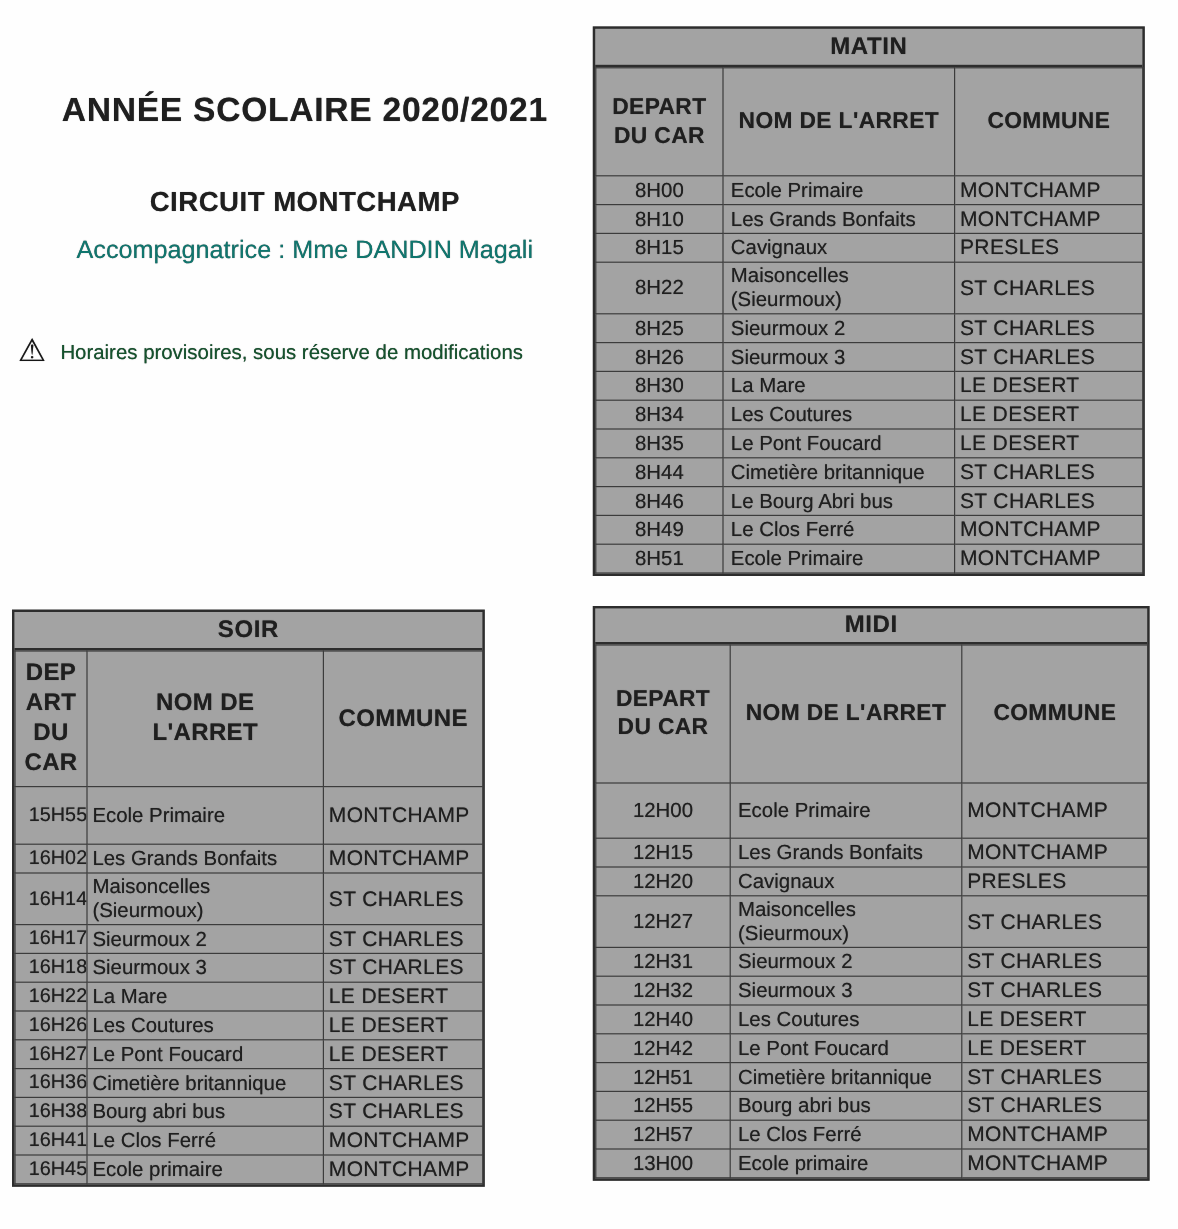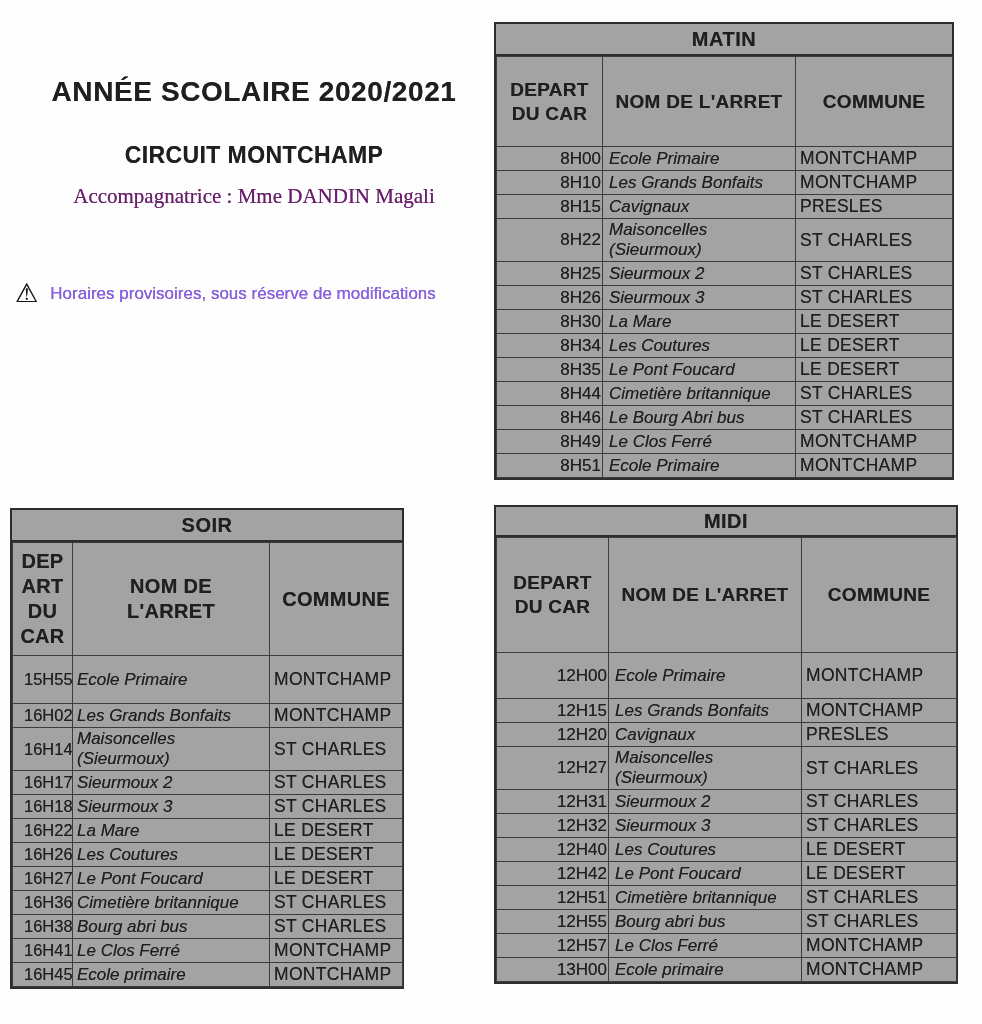--- a/index.html
+++ b/index.html
@@ -6,45 +6,45 @@
   body{
     width:982px;height:1024px;position:relative;background:#ffffff;
     font-family:"Liberation Sans",sans-serif;color:#1f1f1f;overflow:hidden;
   }
   .page{position:absolute;inset:0;background:#fefefe;}
   .scan-text{text-shadow:0 0 .6px rgba(40,40,40,.75);}
 
   
   .hdr{position:absolute;left:30px;top:76px;width:448px;text-align:center;}
   .hdr .title{font-size:28px;font-weight:bold;letter-spacing:.6px;white-space:nowrap;}
-  .hdr .circuit{font-size:23px;font-weight:bold;margin-top:34px;letter-spacing:.4px;}
-  .hdr .acc{font-size:21px;margin-top:15px;color:#701a75;font-family:Liberation Serif, serif;}
+  .hdr .circuit{font-size:23px;font-weight:bold;margin-top:47px;letter-spacing:.4px;}
+  .hdr .acc{font-size:21px;margin-top:15px;color:#0f766e;}
 
   .notice{position:absolute;left:15px;top:281px;display:flex;align-items:center;gap:12px;width:500px;}
   .warn{
     font-family:"DejaVu Sans",sans-serif;font-size:26px;line-height:1;color:#161616;
     font-weight:bold;transform:translateY(-1px);
   }
-  .notice-text{font-size:17px;color:#8b5cf6;}
+  .notice-text{font-size:17px;color:#14532d;}
 
   
   .tbl{position:absolute;border:2px solid #2d2d2d;background:#a3a3a3;}
   .t-title{
     text-align:center;font-weight:bold;font-size:20px;letter-spacing:.5px;
     border-bottom:2px solid #2d2d2d;display:flex;align-items:center;justify-content:center;
   }
   .tbl table{border-collapse:collapse;width:100%;table-layout:fixed;}
   .tbl th,.tbl td{border:1.6px solid #3c3c3c;overflow:hidden;vertical-align:middle;}
   .tbl th{
     font-weight:bold;text-align:center;font-size:19px;letter-spacing:.3px;
     white-space:pre-line;line-height:1.25;padding:2px;
   }
   .tbl td{font-size:17px;padding:1px 3px;}
-  .tbl td[data-name="depart-cell"]{text-align:right;padding:1px 1px;}
-  .tbl td[data-name="arret-cell"]{text-align:left;padding-left:6px;white-space:pre-line;line-height:20px;font-style:italic;}
+  .tbl td[data-name="depart-cell"]{text-align:center;padding:1px 1px;}
+  .tbl td[data-name="arret-cell"]{text-align:left;padding-left:6px;white-space:pre-line;line-height:20px;}
   .tbl td[data-name="commune-cell"]{text-align:left;font-size:17.5px;padding-left:4px;letter-spacing:.3px;}
   .tbl tbody td{height:20px;}
 
   
   .matin{left:494px;top:22px;width:456px;}
   .matin .t-title{height:30px;}
   .matin thead tr{height:90px;}
   .matin col.c0{width:106px;}.matin col.c1{width:193px;}.matin col.c2{width:157px;}
 
   

